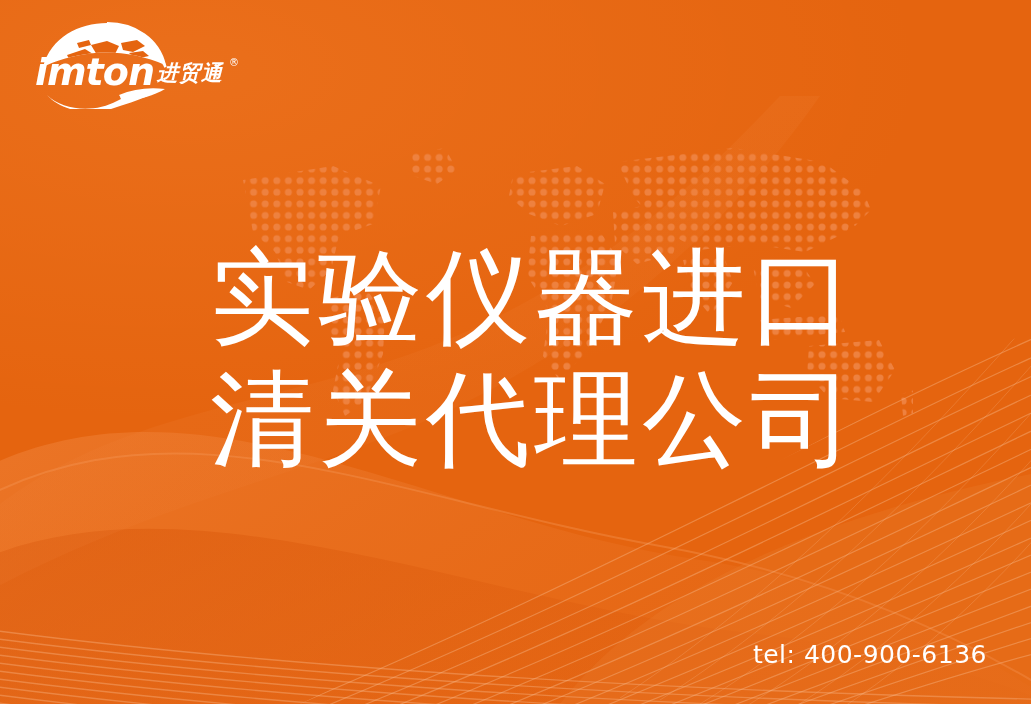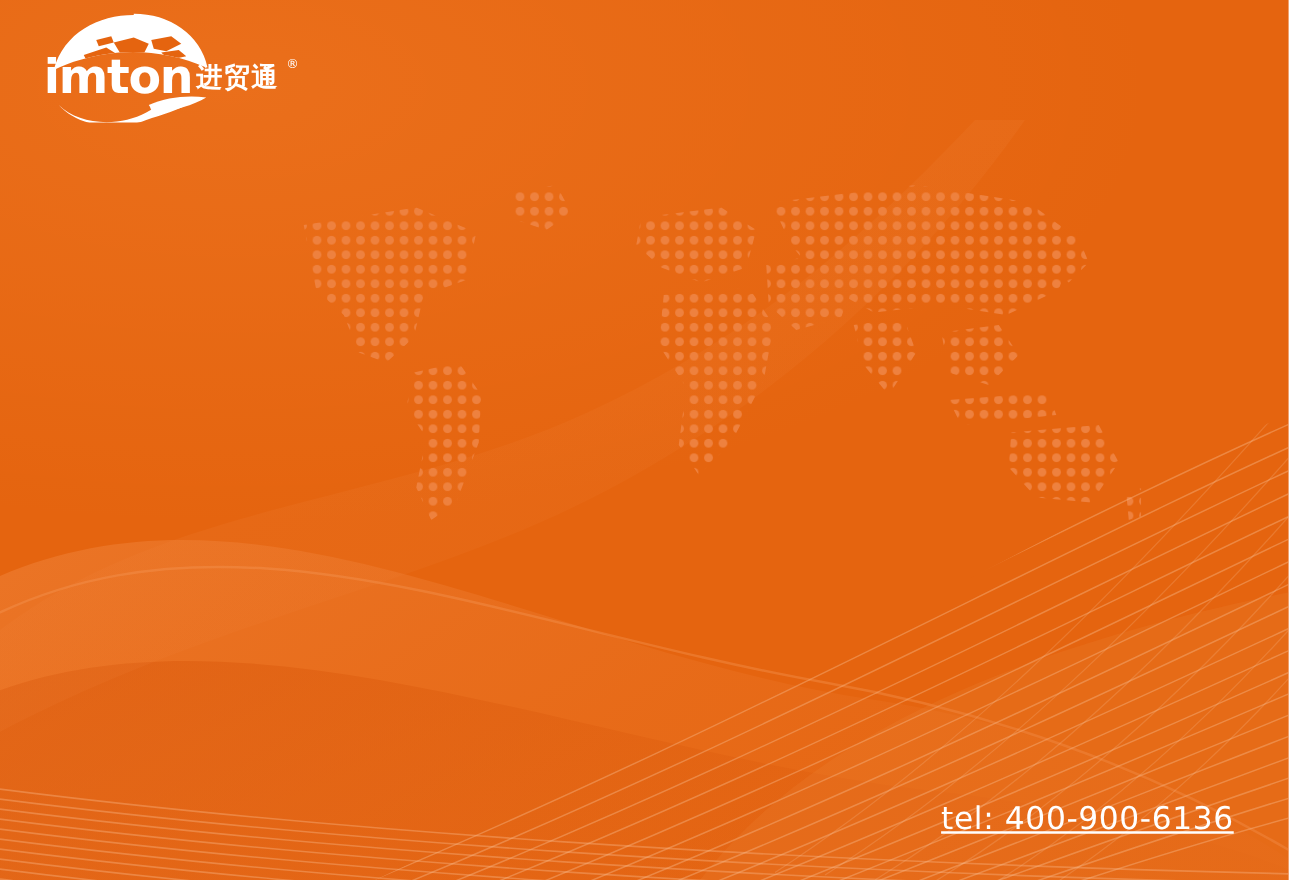--- a/index.html
+++ b/index.html
@@ -49,23 +49,24 @@
   
   #waves svg { display: block; width: 100%; height: 100%; }
 
   
   #stripes svg { display:block; width:100%; height:100%; }
 
   
   #logo {
     position: absolute;
     left: 33px;
-    top: 10px;
+    top: 21px;
     width: 210px;
     height: 88px;
+    font-style: italic;
   }
   #logo-mark {
     position: absolute;
     left: 0;
     top: 0;
     width: 145px;
     height: 88px;
   }
   #logo-mark svg { display:block; width:100%; height:100%; }
 
@@ -112,21 +113,20 @@
   #phone {
     position: absolute;
     right: 44px;
     bottom: 35px;
     color: #ffffff;
     font-family: "DejaVu Sans", sans-serif;
     font-size: 25px;
     font-weight: 400;
     letter-spacing: 0.5px;
     white-space: nowrap;
-    text-decoration: underline;
   }
 </style>
 </head>
 <body>
 
 <div id="banner">
 
   <div class="layer" id="glow-top"></div>
 
   <div id="dot-map-wrap">
@@ -304,16 +304,20 @@
         </g>
 
         <text x="2" y="64" fill="#ffffff" font-family="'DejaVu Sans', sans-serif" font-size="38" font-weight="bold" letter-spacing="-1">imton</text>
       </svg>
     </div>
 
     <div id="logo-cn">进贸通</div>
     <div id="logo-reg">®</div>
   </div>
 
+  <div id="headline">
+    <div class="hl-line">实验仪器进口</div>
+    <div class="hl-line">清关代理公司</div>
+  </div>
 
   <div id="phone">tel: 400-900-6136</div>
 
 </div>
 
 </body></html>

